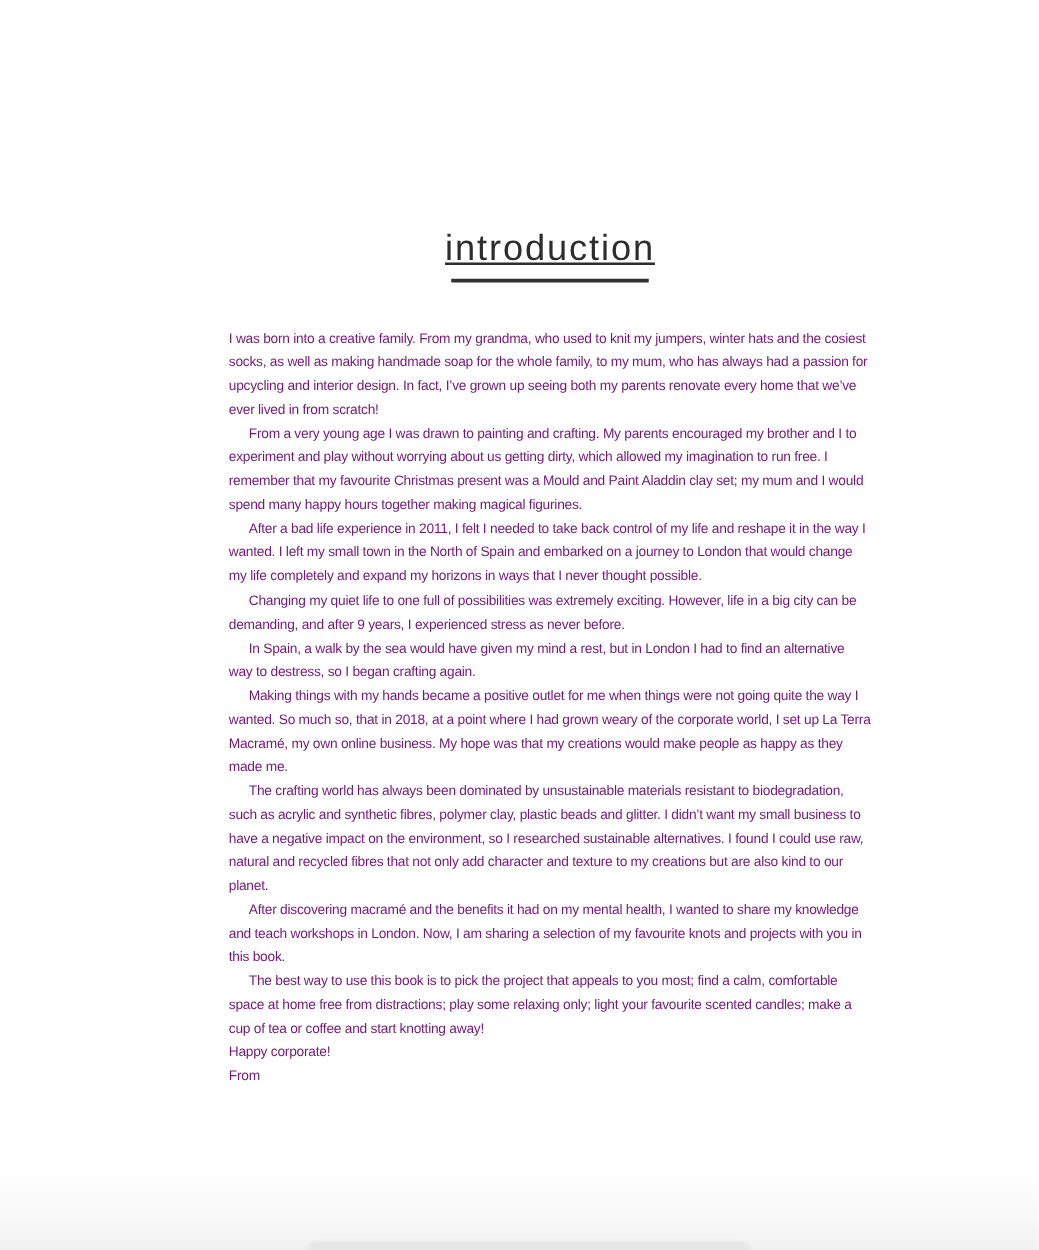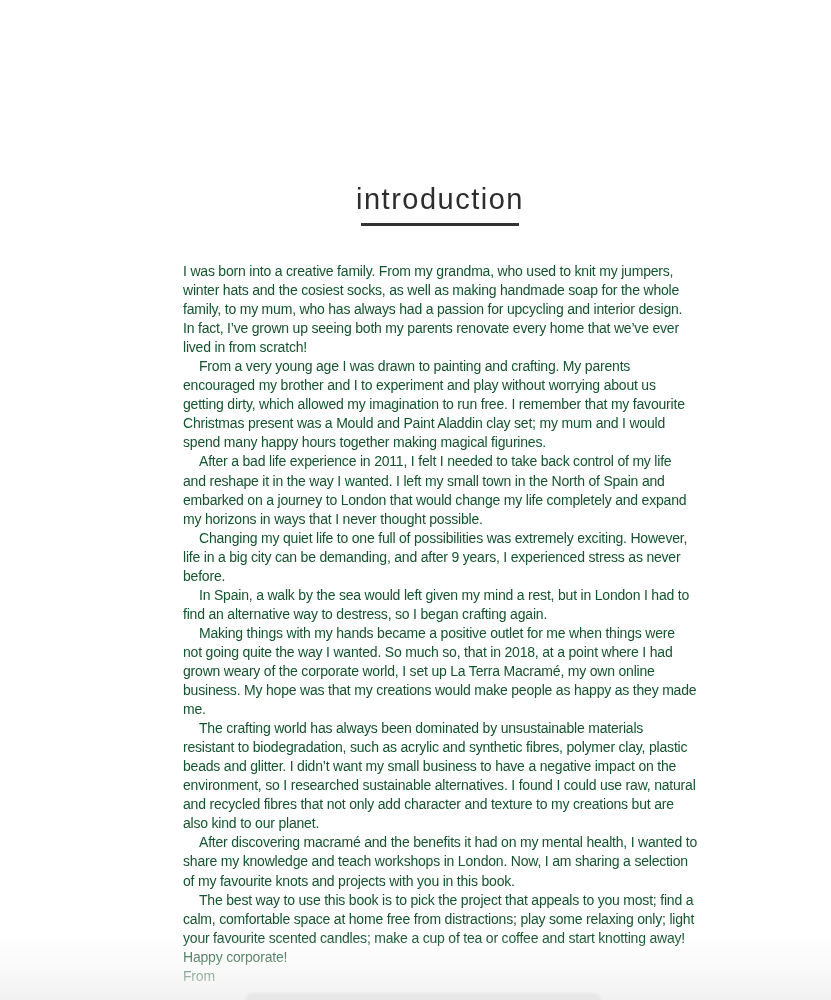--- a/index.html
+++ b/index.html
@@ -26,33 +26,34 @@
     width: 514px;
   }
   .title {
     margin: 0;
     text-align: center;
     font-size: 29px;
     line-height: 33px;
     font-weight: 400;
     letter-spacing: 1.5px;
     color: #2d2d2d;
+    text-decoration: underline;
   }
   .title-rule {
     width: 158px;
     height: 3px;
     background: #333333;
     margin: 7px auto 0 auto;
   }
   .body-text {
     margin-top: 36px;
-    font-size: 14px;
+    font-size: 11px;
     line-height: 19.05px;
     letter-spacing: -0.2px;
-    color: #14532d;
+    color: #701a75;
   }
   .body-text p {
     margin: 0;
     padding: 0;
   }
   .body-text p.indent {
     text-indent: 16px;
   }
   .bottom-fade {
     position: absolute;
@@ -79,21 +80,21 @@
 
 <div class="page">
   <div class="column">
     <h1 class="title">introduction</h1>
     <div class="title-rule"></div>
     <div class="body-text" id="paragraphs">
         <p>I was born into a creative family. From my grandma, who used to knit my jumpers, winter hats and the cosiest socks, as well as making handmade soap for the whole family, to my mum, who has always had a passion for upcycling and interior design. In fact, I’ve grown up seeing both my parents renovate every home that we’ve ever lived in from scratch!</p>
         <p class="indent">From a very young age I was drawn to painting and crafting. My parents encouraged my brother and I to experiment and play without worrying about us getting dirty, which allowed my imagination to run free. I remember that my favourite Christmas present was a Mould and Paint Aladdin clay set; my mum and I would spend many happy hours together making magical figurines.</p>
         <p class="indent">After a bad life experience in 2011, I felt I needed to take back control of my life and reshape it in the way I wanted. I left my small town in the North of Spain and embarked on a journey to London that would change my life completely and expand my horizons in ways that I never thought possible.</p>
         <p class="indent">Changing my quiet life to one full of possibilities was extremely exciting. However, life in a big city can be demanding, and after 9 years, I experienced stress as never before.</p>
-        <p class="indent">In Spain, a walk by the sea would left given my mind a rest, but in London I had to find an alternative way to destress, so I began crafting again.</p>
+        <p class="indent">In Spain, a walk by the sea would have given my mind a rest, but in London I had to find an alternative way to destress, so I began crafting again.</p>
         <p class="indent">Making things with my hands became a positive outlet for me when things were not going quite the way I wanted. So much so, that in 2018, at a point where I had grown weary of the corporate world, I set up La Terra Macramé, my own online business. My hope was that my creations would make people as happy as they made me.</p>
         <p class="indent">The crafting world has always been dominated by unsustainable materials resistant to biodegradation, such as acrylic and synthetic fibres, polymer clay, plastic beads and glitter. I didn’t want my small business to have a negative impact on the environment, so I researched sustainable alternatives. I found I could use raw, natural and recycled fibres that not only add character and texture to my creations but are also kind to our planet.</p>
         <p class="indent">After discovering macramé and the benefits it had on my mental health, I wanted to share my knowledge and teach workshops in London. Now, I am sharing a selection of my favourite knots and projects with you in this book.</p>
         <p class="indent">The best way to use this book is to pick the project that appeals to you most; find a calm, comfortable space at home free from distractions; play some relaxing only; light your favourite scented candles; make a cup of tea or coffee and start knotting away!</p>
         <p>Happy corporate!</p>
         <p>From</p>
       </div>
   </div>
   <div class="bottom-fade"></div>
   <div class="next-page-edge"></div>

